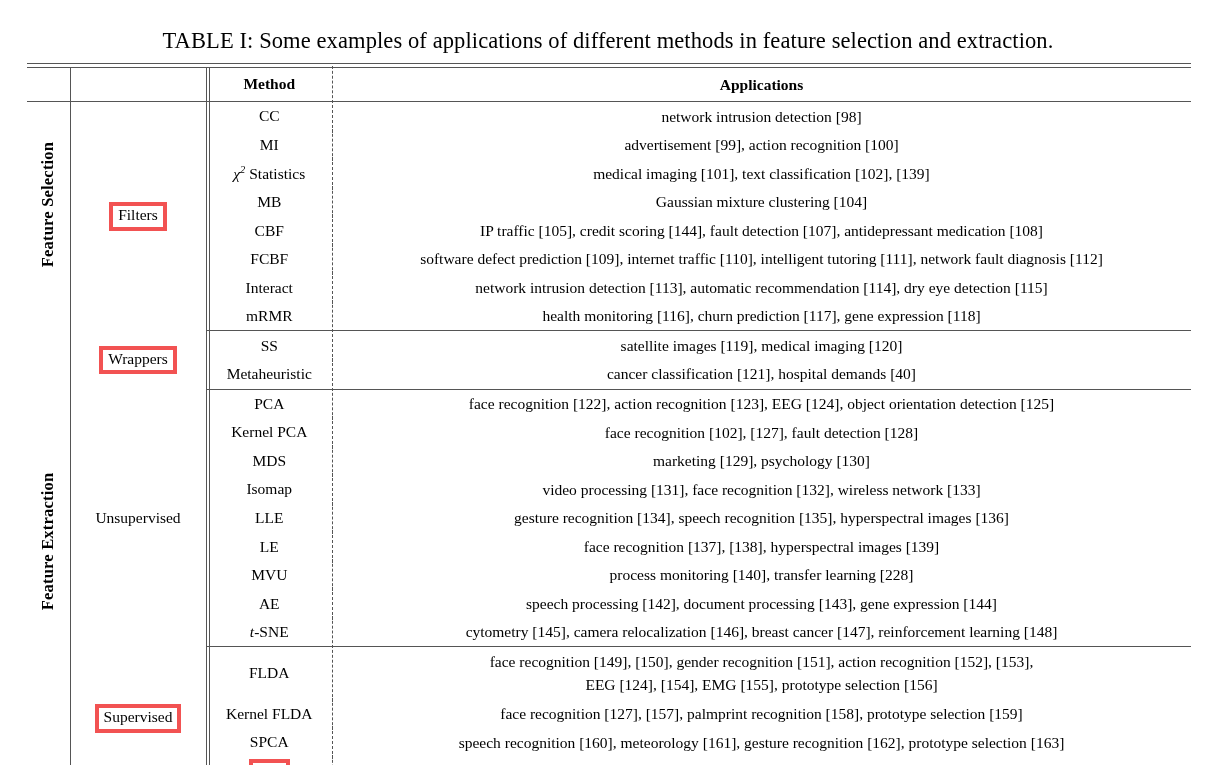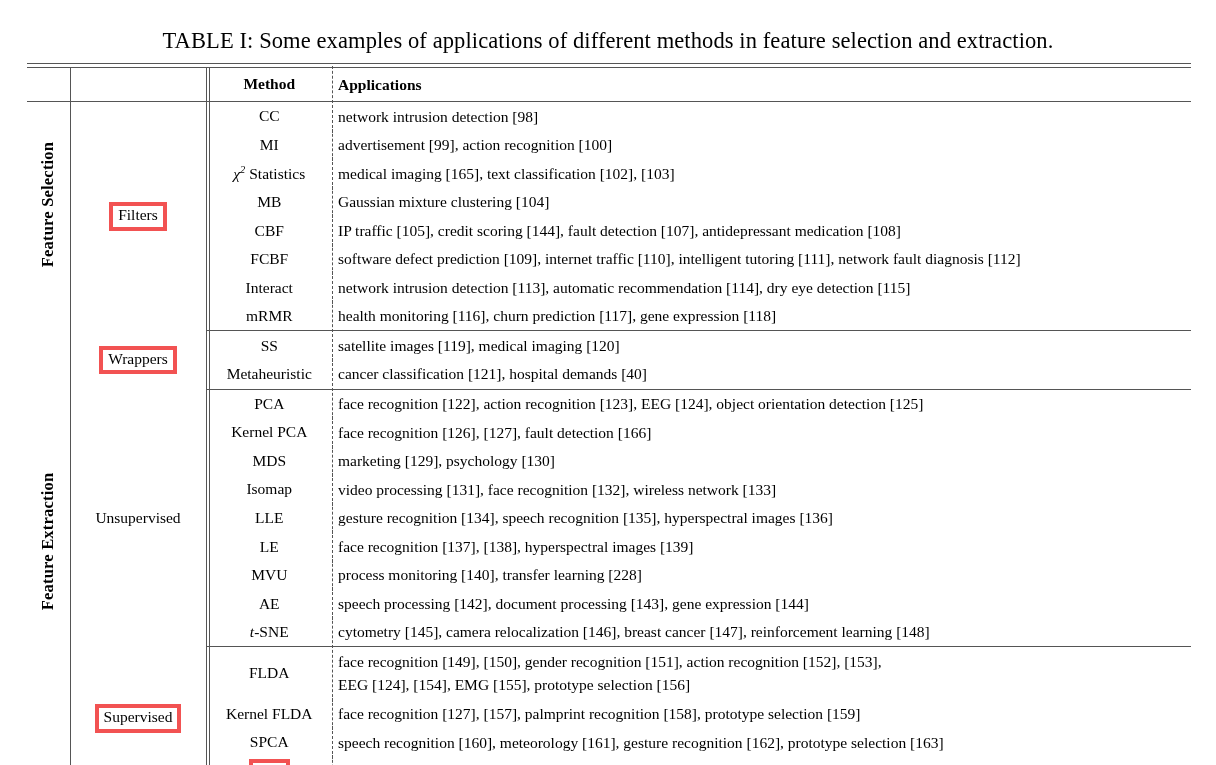--- a/index.html
+++ b/index.html
@@ -113,20 +113,21 @@
   
   .methcell::after {
     content: "";
     position: absolute;
     top: -2px; bottom: -2px;
     right: -1px;
     width: 0;
     border-left: 1.4px dashed #555;
   }
   .appcell {
+    text-align: center;
     vertical-align: middle;
     padding: 2.5px 6px 2.5px 6px !important;
     line-height: 1.52;
   }
 
   .hdr .methcell, .hdr .appcell {
     font-weight: bold;
     padding-top: 5px !important;
     padding-bottom: 5px !important;
   }
@@ -182,21 +183,21 @@
             <td class="groupcell" rowspan="8"><span class="hl"><span>Filters</span></span></td>
             <td class="methcell">CC</td>
             <td class="appcell">network intrusion detection [98]</td>
           </tr>
           <tr>
             <td class="methcell">MI</td>
             <td class="appcell">advertisement [99], action recognition [100]</td>
           </tr>
           <tr>
             <td class="methcell"><span class="chi">χ<sup>2</sup></span> Statistics</td>
-            <td class="appcell">medical imaging [165], text classification [102], [103]</td>
+            <td class="appcell">medical imaging [101], text classification [102], [139]</td>
           </tr>
           <tr>
             <td class="methcell">MB</td>
             <td class="appcell">Gaussian mixture clustering [104]</td>
           </tr>
           <tr>
             <td class="methcell">CBF</td>
             <td class="appcell">IP traffic [105], credit scoring [144], fault detection [107], antidepressant medication [108]</td>
           </tr>
           <tr>
@@ -223,21 +224,21 @@
           <tr>
             <td class="vertlabel" rowspan="13">
               <span class="rot">Feature Extraction</span>
             </td>
             <td class="groupcell" rowspan="9"><span>Unsupervised</span></td>
             <td class="methcell">PCA</td>
             <td class="appcell">face recognition [122], action recognition [123], EEG [124], object orientation detection [125]</td>
           </tr>
           <tr>
             <td class="methcell">Kernel PCA</td>
-            <td class="appcell">face recognition [126], [127], fault detection [166]</td>
+            <td class="appcell">face recognition [102], [127], fault detection [128]</td>
           </tr>
           <tr>
             <td class="methcell">MDS</td>
             <td class="appcell">marketing [129], psychology [130]</td>
           </tr>
           <tr>
             <td class="methcell">Isomap</td>
             <td class="appcell">video processing [131], face recognition [132], wireless network [133]</td>
           </tr>
           <tr>

